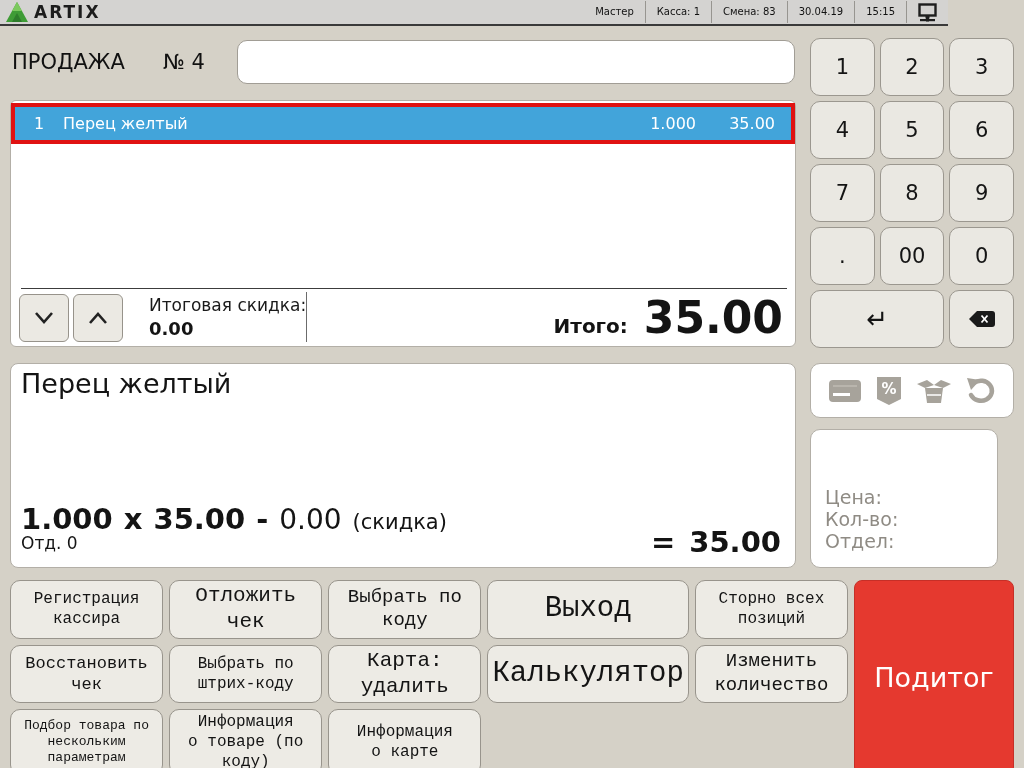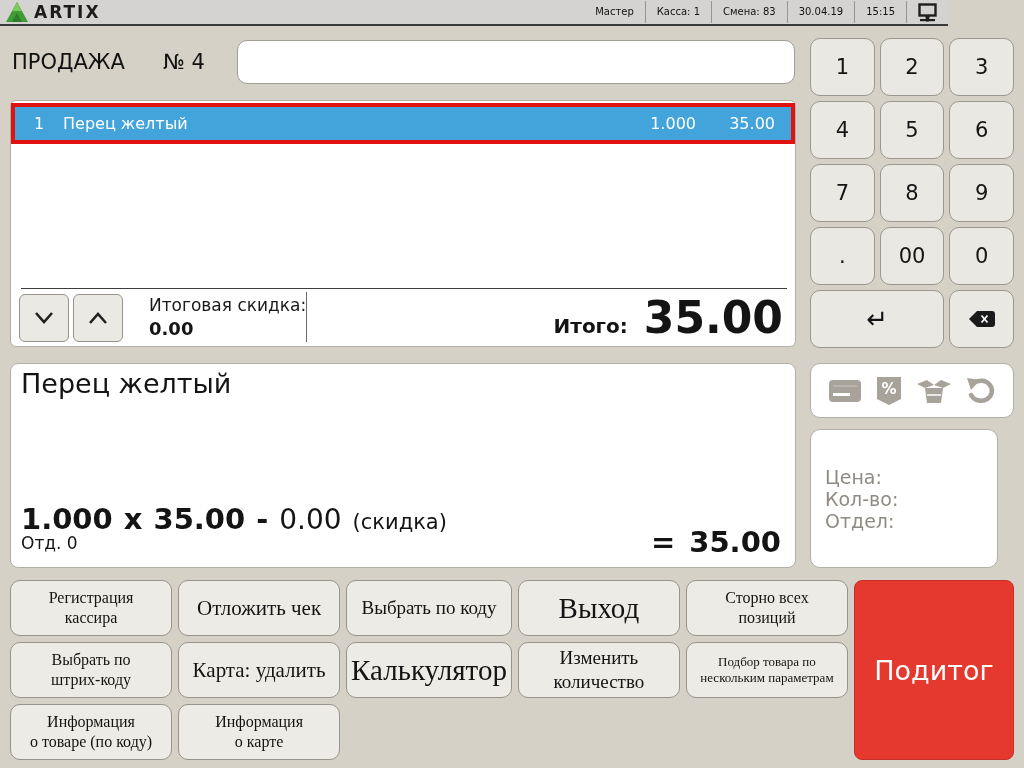--- a/index.html
+++ b/index.html
@@ -97,35 +97,35 @@
 
   
   .icons-panel {
     position:absolute; left:810px; top:363px; width:204px; height:55px;
     background:#fff; border:1px solid #b3afa7; border-radius:10px;
     display:flex; align-items:center; justify-content:space-around; padding:0 10px;
   }
   .fields-panel {
     position:absolute; left:810px; top:429px; width:188px; height:139px;
     background:#fff; border:1px solid #b3afa7; border-radius:10px;
-    display:flex; flex-direction:column; justify-content:center;
+    display:flex; flex-direction:column; justify-content:flex-end;
     padding:15px 14px; font-size:19px; color:#8f8b84;
   }
 
   
   .actions {
     position:absolute; left:10px; top:580px; width:1004px; height:180px;
     display:grid; grid-template-columns:repeat(5,1fr) 160px; grid-template-rows:repeat(3,1fr);
     gap:6px;
   }
   .abtn {
     background:#edebe5; border:1px solid #98948c; border-radius:10px;
     display:flex; align-items:center; justify-content:center;
     text-align:center; white-space:pre-line; line-height:1.25;
-    color:#141414; cursor:pointer; font-family:Liberation Serif, serif; padding:2px 4px;
+    color:#141414; cursor:pointer; font-family:Liberation Mono, monospace; padding:2px 4px;
   }
   .sz-xs  { font-size:13px; }
   .sz-sm  { font-size:16px; }
   .sz-md  { font-size:19px; }
   .sz-md2 { font-size:17px; }
   .sz-lg  { font-size:21px; }
   .sz-xl  { font-size:29px; }
   .subtotal-btn {
     grid-column:6; grid-row:1/4;
     background:#e5392f; border:1px solid #c62f27; border-radius:8px;
@@ -269,20 +269,21 @@
 
 <div class="actions">
   <button class="abtn sz-sm">Регистрация
 кассира</button>
   <button class="abtn sz-lg">Отложить чек</button>
   <button class="abtn sz-md">Выбрать по коду</button>
 
   <button class="abtn sz-xl">Выход</button>
   <button class="abtn sz-sm">Сторно всех
 позиций</button>
+  <button class="abtn sz-md2">Восстановить чек</button>
   <button class="abtn sz-sm">Выбрать по
 штрих-коду</button>
   <button class="abtn sz-lg">Карта: удалить</button>
 
   <button class="abtn sz-xl">Калькулятор</button>
   <button class="abtn sz-md">Изменить
 количество</button>
   <button class="abtn sz-xs">Подбор товара по
 нескольким параметрам</button>
   <button class="abtn sz-sm">Информация

